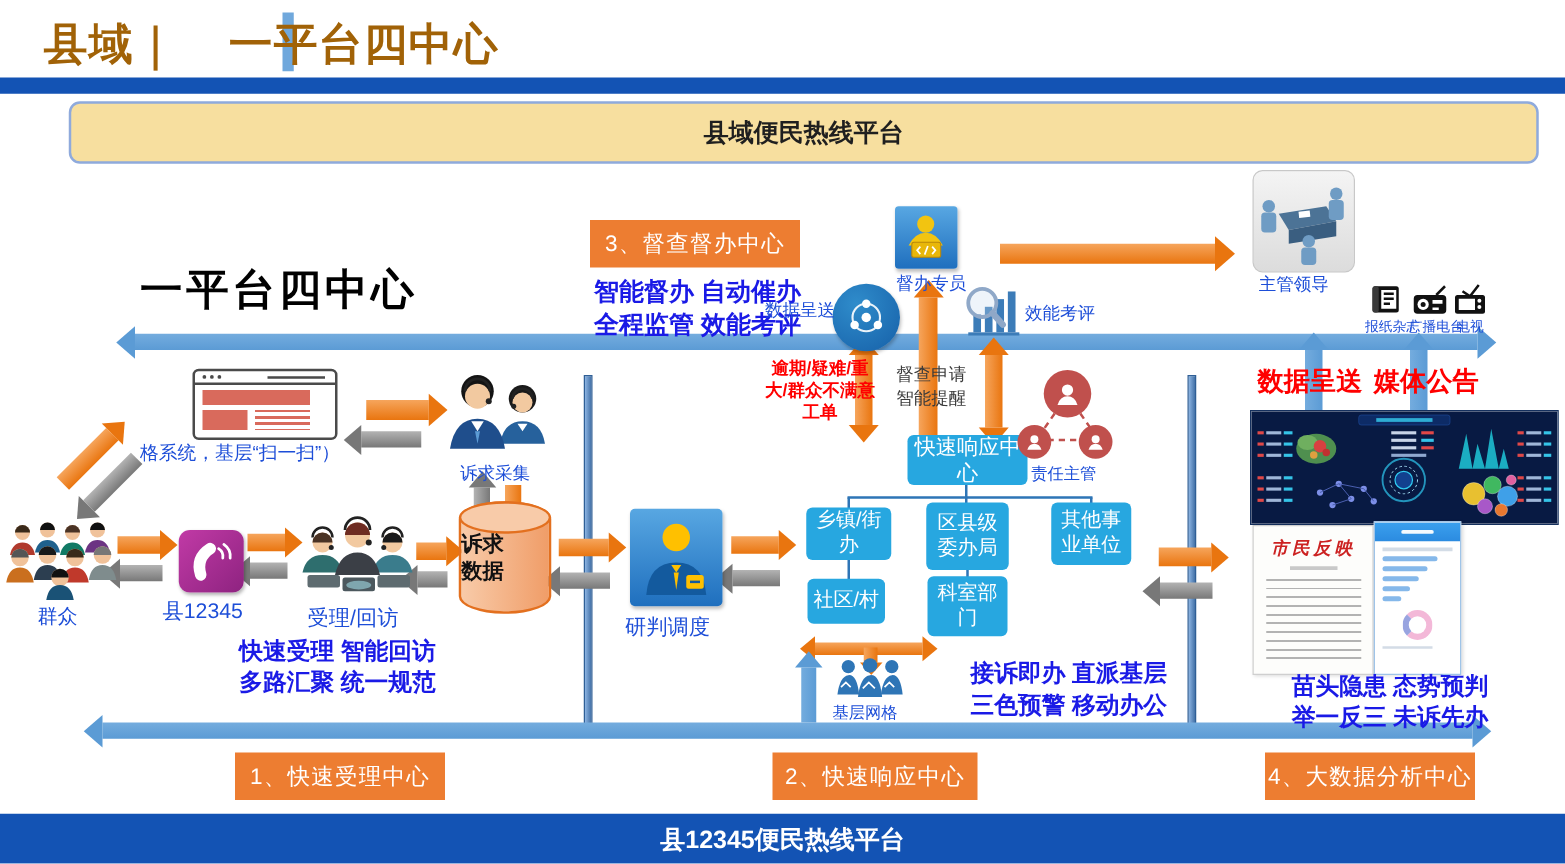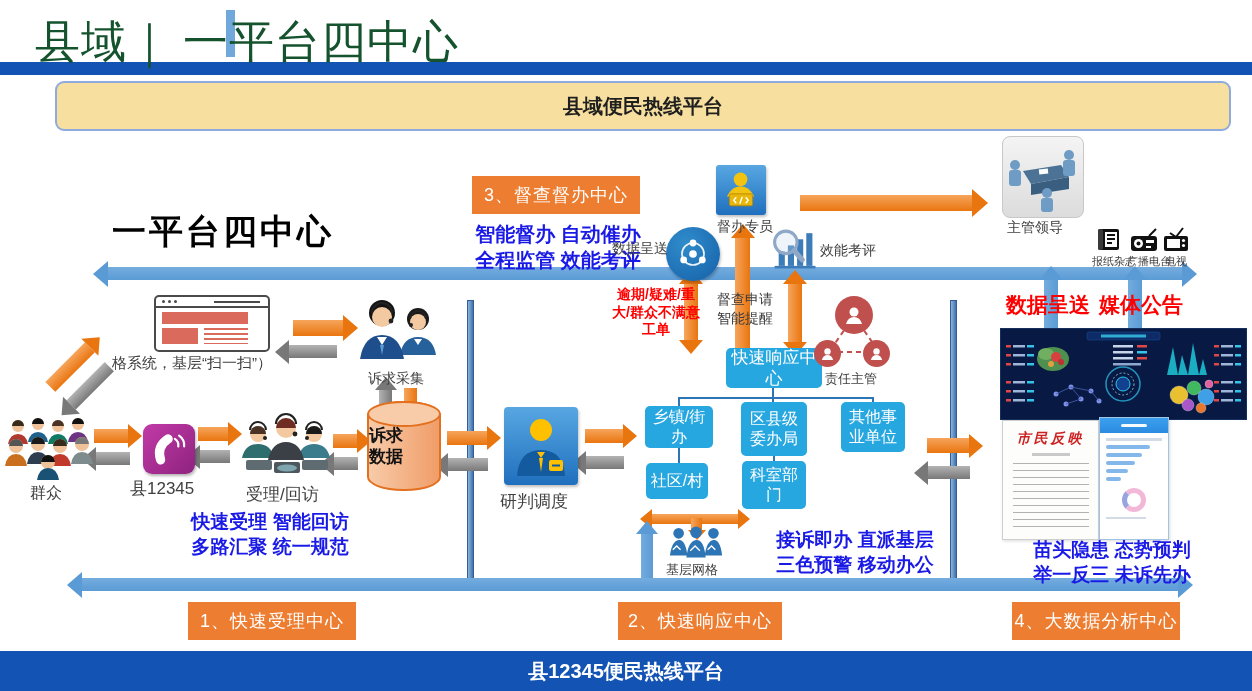--- a/index.html
+++ b/index.html
@@ -1,19 +1,19 @@
 <!DOCTYPE html>
 <html><head>
 <meta charset="utf-8">
 <style>
   html,body{margin:0;padding:0;background:#fff;}
   .stage{position:relative;width:1252px;height:691px;background:#fff;overflow:hidden;
          font-family:"Liberation Sans","DejaVu Sans",sans-serif;color:#111;}
   
-  .ttl{position:absolute;top:12px;font-size:45px;font-weight:400;color:#14532d;letter-spacing:1px;z-index:3;}
+  .ttl{position:absolute;top:12px;font-size:35px;font-weight:700;color:#a16207;letter-spacing:1px;z-index:3;}
   .cursor{position:absolute;left:226px;top:10px;width:9px;height:47px;background:#70A8DC;z-index:2;}
   .hbar{position:absolute;left:0;top:62px;width:1252px;height:13px;background:#1353B4;}
   .banner{position:absolute;left:55px;top:81px;width:1172px;height:46px;background:#F7DF9F;
           border:2px solid #8FAADC;border-radius:9px;display:flex;align-items:center;justify-content:center;
           font-size:20px;font-weight:600;color:#1F1F1F;}
   .sec-title{position:absolute;left:112px;top:209px;font-size:34px;font-weight:600;letter-spacing:3px;color:#000;}
   
   .vline{position:absolute;width:5px;background:linear-gradient(90deg,#8CB4E2,#4472A8);border:1px solid #2F5F96;z-index:1;}
   .tline{position:absolute;background:#2E75B6;z-index:1;}
   
@@ -41,21 +41,21 @@
     border-top:calc(var(--hs)*1.2) solid var(--c);}
   .ar-v2::before{content:'';position:absolute;bottom:100%;left:50%;transform:translateX(-50%);
     border-left:var(--hs) solid transparent;border-right:var(--hs) solid transparent;
     border-bottom:calc(var(--hs)*1.2) solid var(--c);}
   .ar-v2::after{content:'';position:absolute;top:100%;left:50%;transform:translateX(-50%);
     border-left:var(--hs) solid transparent;border-right:var(--hs) solid transparent;
     border-top:calc(var(--hs)*1.2) solid var(--c);}
   .diag{position:absolute;left:52px;top:342px;width:80px;height:60px;transform:rotate(-45deg);z-index:2;}
   
   .node{position:absolute;z-index:3;}
-  .lbl{position:absolute;z-index:4;font-size:15px;color:#404040;white-space:nowrap;}
+  .lbl{position:absolute;z-index:4;font-size:15px;color:#1d4ed8;white-space:nowrap;}
   .bft{position:absolute;z-index:4;color:#1A1AE6;font-weight:bold;font-size:19px;line-height:1.32;text-align:center;white-space:nowrap;}
   .redtxt{position:absolute;z-index:4;color:#FF0000;font-weight:bold;white-space:nowrap;}
   .cbox{position:absolute;z-index:3;background:#27A7E0;color:#fff;border-radius:5px;
         display:flex;align-items:center;justify-content:center;text-align:center;font-size:16px;line-height:1.25;padding:2px;box-sizing:border-box;}
   .obox{position:absolute;z-index:3;background:#ED7D31;color:#fff;display:flex;align-items:center;justify-content:center;
         font-size:18px;letter-spacing:1px;height:38px;}
   .cyl{position:absolute;z-index:3;background:linear-gradient(90deg,#F8CBA9,#F09D68);border:2px solid #E3701F;
        border-radius:36px/14px;box-sizing:border-box;text-align:left;}
   .cyl::before{content:'';position:absolute;left:-2px;top:-2px;right:-2px;height:26px;background:#F8CBA9;
        border:2px solid #E3701F;border-radius:50%;box-sizing:border-box;}

